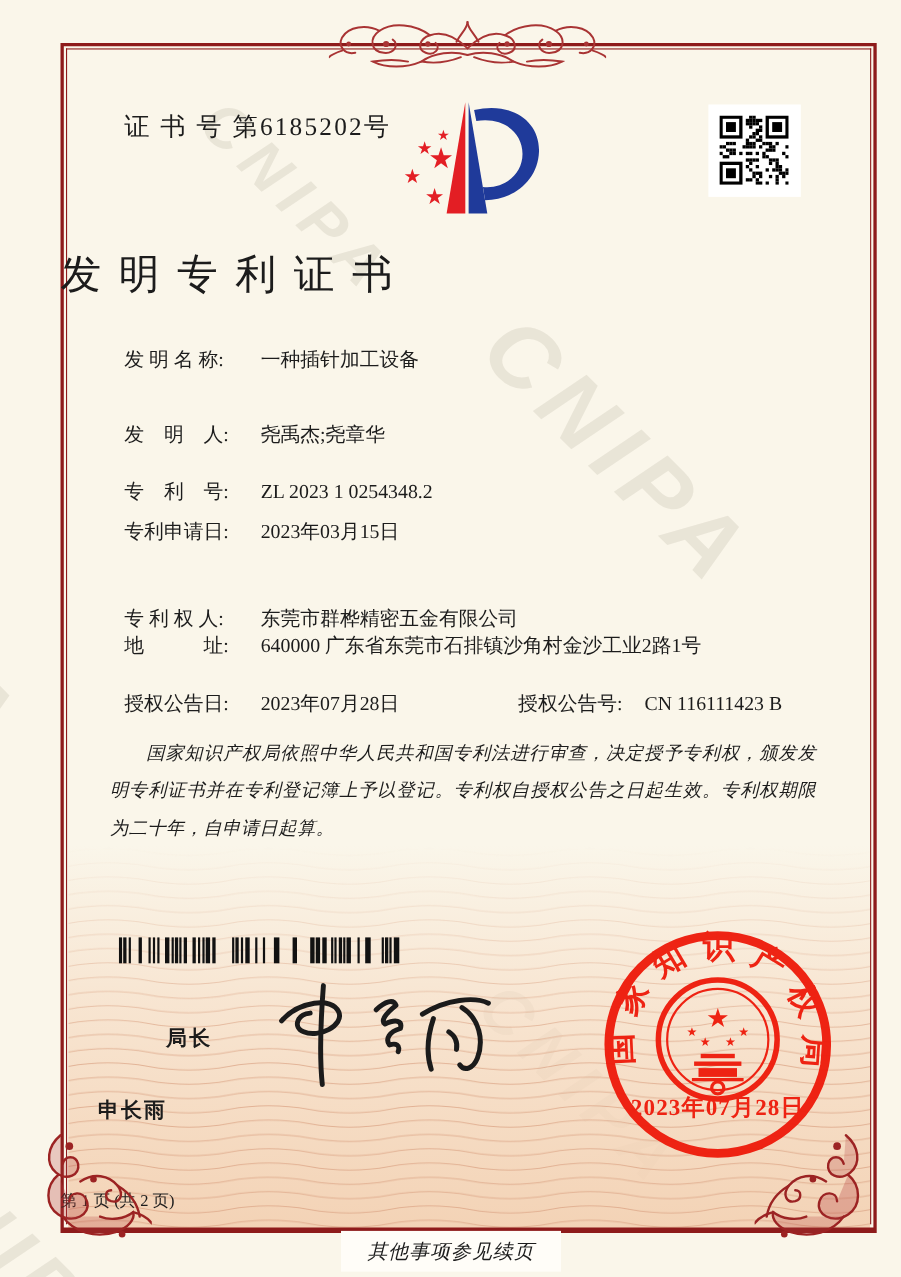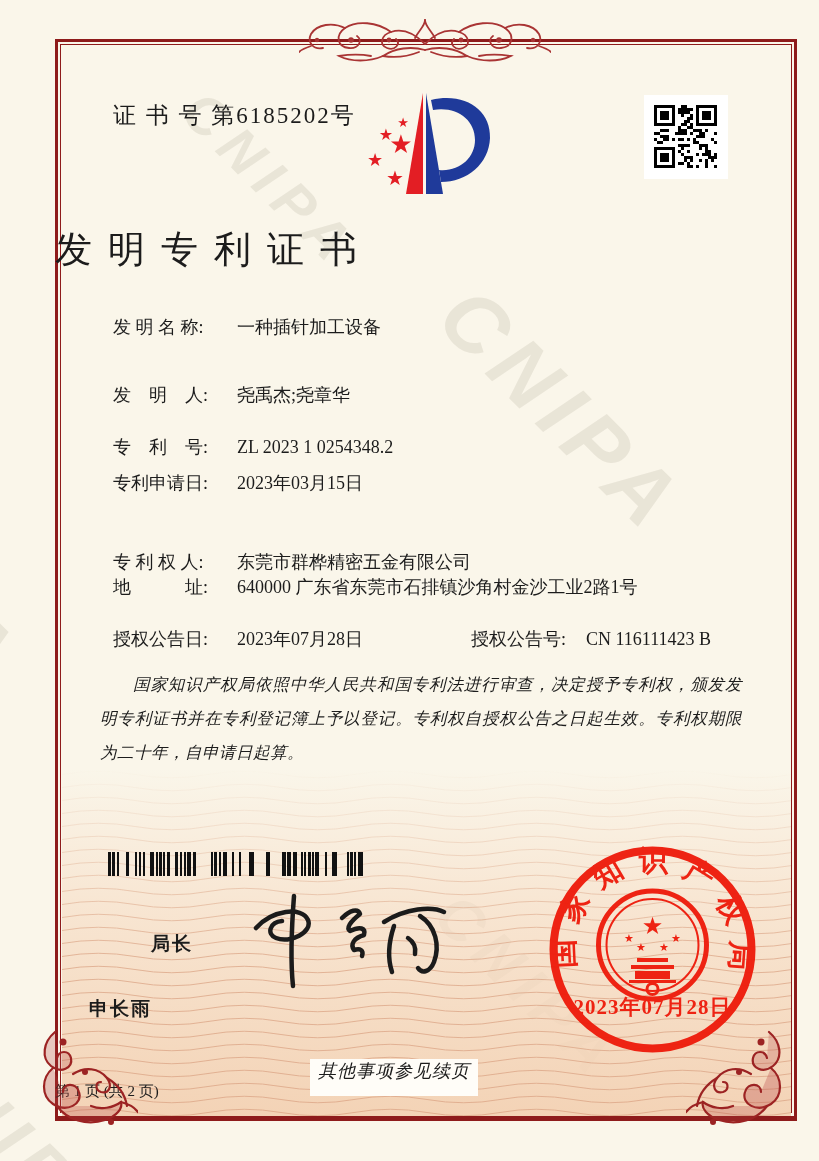--- a/index.html
+++ b/index.html
@@ -39,22 +39,22 @@
   .paras p{margin:0 0 5px 0;text-indent:2em;}
   
   .barcode{left:108px;top:852px;z-index:4;}
   .signer-title{left:107px;top:931px;font-size:19px;z-index:4;
         font-family:"Liberation Sans",sans-serif;font-weight:bold;letter-spacing:2px;margin-left:44px;}
   .signer-name{left:89px;top:960px;font-size:19px;z-index:4;
         font-family:"Liberation Sans",sans-serif;font-weight:bold;letter-spacing:2px;margin-top:36px;}
   .signature{left:238px;top:888px;z-index:5;}
   .seal{left:545px;top:842px;z-index:5;opacity:0.96;}
   .pageinfo{left:55px;top:1082px;width:736px;text-align:left;font-size:15px;z-index:4;}
-  .contbox{left:310px;top:1059px;width:168px;height:37px;background:#fffdf8;z-index:6;
-        display:flex;justify-content:center;}
+  .contbox{left:310px;top:1119px;width:200px;height:37px;background:#fffdf8;z-index:6;
+        display:flex;align-items:center;justify-content:center;}
   .contbox span{font-size:18px;font-style:italic;letter-spacing:1px;}
   .ornament-top{left:299px;top:14px;z-index:6;}
   .corner{z-index:6;}
   .corner.bl{left:33px;top:1028px;}
   .corner.br{left:686px;top:1028px;transform:scaleX(-1);}
 </style>
 </head>
 <body>
 
 <div class="wm" style="left:-175px;top:-160px;font-size:70px;">CNIPA</div>

